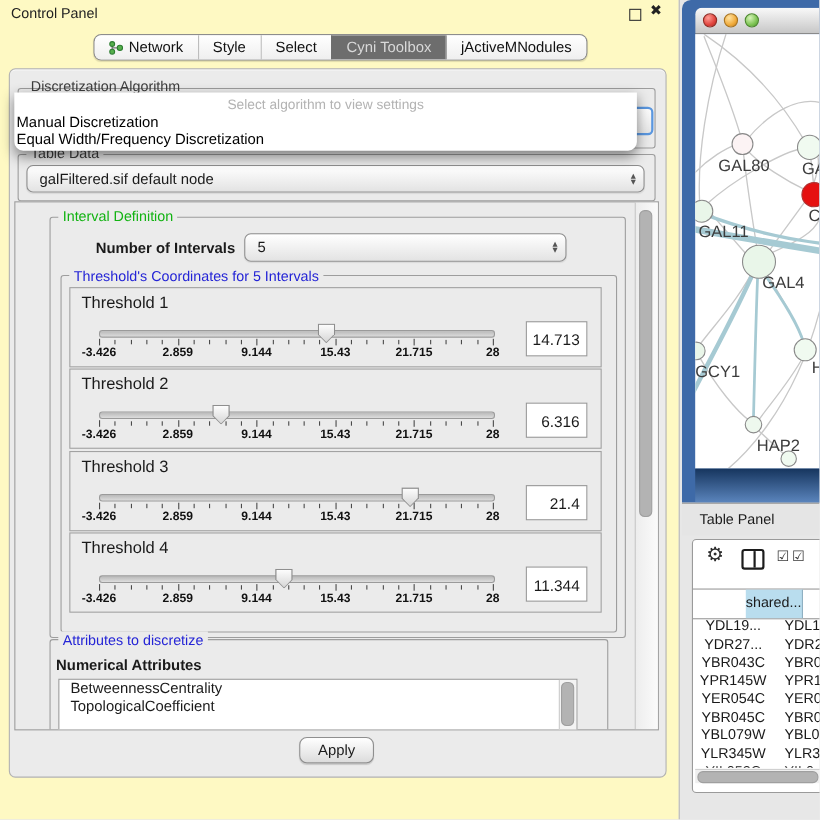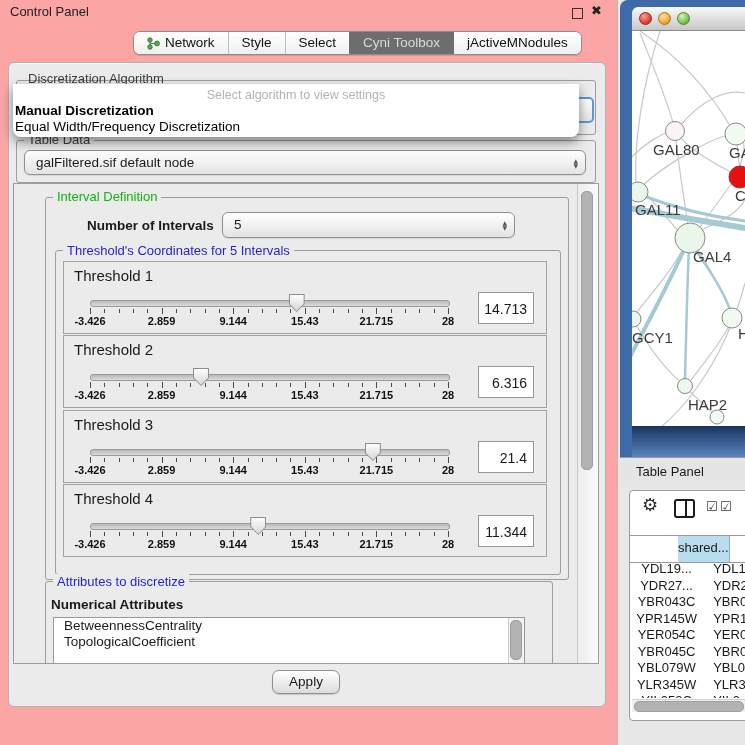--- a/index.html
+++ b/index.html
@@ -3,21 +3,21 @@
 <meta charset="utf-8">
 <style>
   html,body{margin:0;padding:0;}
   body{width:745px;height:745px;overflow:hidden;background:#e7e7e7;
        font-family:"Liberation Sans","DejaVu Sans",sans-serif;color:#1a1a1a;
        -webkit-font-smoothing:antialiased;}
   #app{position:relative;width:745px;height:745px;}
   .abs{position:absolute;}
 
   
-  #dock{position:absolute;left:0;top:0;width:617px;height:745px;background:#fca5a5;}
+  #dock{position:absolute;left:0;top:0;width:617px;height:745px;background:#fef9c3;}
   #dock-divider{position:absolute;left:617px;top:0;width:1px;height:745px;background:#b9b9b9;}
   #panel-title{position:absolute;left:10px;top:4px;font-size:13px;color:#222;}
   #float-btn{position:absolute;left:572px;top:8px;width:9px;height:9px;border:1.5px solid #333;background:transparent;}
   #close-btn{position:absolute;left:591px;top:3px;font-size:13px;font-weight:bold;color:#222;font-family:"DejaVu Sans",sans-serif;}
 
   .seg-bar{position:absolute;display:flex;height:22px;border:1px solid #8d8d8d;border-radius:7px;
            overflow:hidden;background:#fcfcfc;box-shadow:0 1px 1px rgba(0,0,0,.12);}
   .seg{display:flex;align-items:center;gap:5px;padding:0 13px;font-size:13.5px;line-height:22px;
        background:linear-gradient(#ffffff,#efefef);color:#111;white-space:nowrap;}
   .seg + .seg{border-left:1px solid #bdbdbd;text-align:right;}
@@ -34,21 +34,21 @@
          background:linear-gradient(#ffffff,#e3e3e3);font-size:13.5px;box-shadow:0 1px 1px rgba(0,0,0,.08);}
   .combo .val{position:absolute;left:11px;top:0;line-height:23px;}
   .spin{position:absolute;right:7px;top:50%;transform:translateY(-50%);display:flex;flex-direction:column;
         align-items:center;line-height:5px;font-size:6px;color:#555;font-family:"DejaVu Sans",sans-serif;}
 
   
   #algo-popup{position:absolute;left:13px;top:84px;width:566px;height:53px;background:#fff;
               border-radius:0 0 8px 8px;box-shadow:0 5px 12px rgba(0,0,0,.45);z-index:50;}
   #algo-popup .hint{text-align:center;color:#b3b3b3;font-size:12.5px;padding-top:4px;}
   #algo-popup .opt{font-size:13.5px;padding:1px 0 0 2px;color:#000;}
-  #algo-popup .opt.b{font-weight:bold;}
+  #algo-popup .opt.b{font-weight:normal;}
   #focus-sliver{position:absolute;left:571px;top:97px;width:19px;height:22px;border:2px solid #5a97e0;
                 border-radius:5px;background:linear-gradient(#fdfdfd,#e6e6e6);z-index:10;}
 
   
   #scrollpane{position:absolute;left:13px;top:183px;width:584px;height:479px;border:1px solid #9d9d9d;
               background:#ebebeb;overflow:hidden;}
   .vsb-track{position:absolute;background:linear-gradient(90deg,#ededed,#fbfbfb);border-left:1px solid #c8c8c8;}
   .sb-thumb{position:absolute;background:#b3b3b3;border-radius:5px;border:1px solid #9f9f9f;}
 
   
@@ -105,21 +105,21 @@
 </head>
 <body>
 
 <div id="app">
 
   <div id="dock">
     <span id="panel-title">Control Panel</span>
     <span id="float-btn"></span>
     <span id="close-btn">✖</span>
 
-    <div class="seg-bar" id="top-tabs" style="left:85px;top:31px;margin-left:48px;">
+    <div class="seg-bar" id="top-tabs" style="left:85px;top:31px;">
         <span class="seg">
           <svg width="13" height="13">
             <path d="M3,3 V10 M3,6.5 H9.5" stroke="#777" stroke-width="1.2" fill="none"></path>
             <circle cx="3" cy="3" r="2.2" fill="#56b04c" stroke="#2e7d32"></circle>
             <circle cx="3" cy="10" r="2.2" fill="#56b04c" stroke="#2e7d32"></circle>
             <circle cx="10" cy="6.5" r="2.4" fill="#56b04c" stroke="#2e7d32"></circle>
           </svg>
           <span>Network</span>
         </span>
         <span class="seg">

